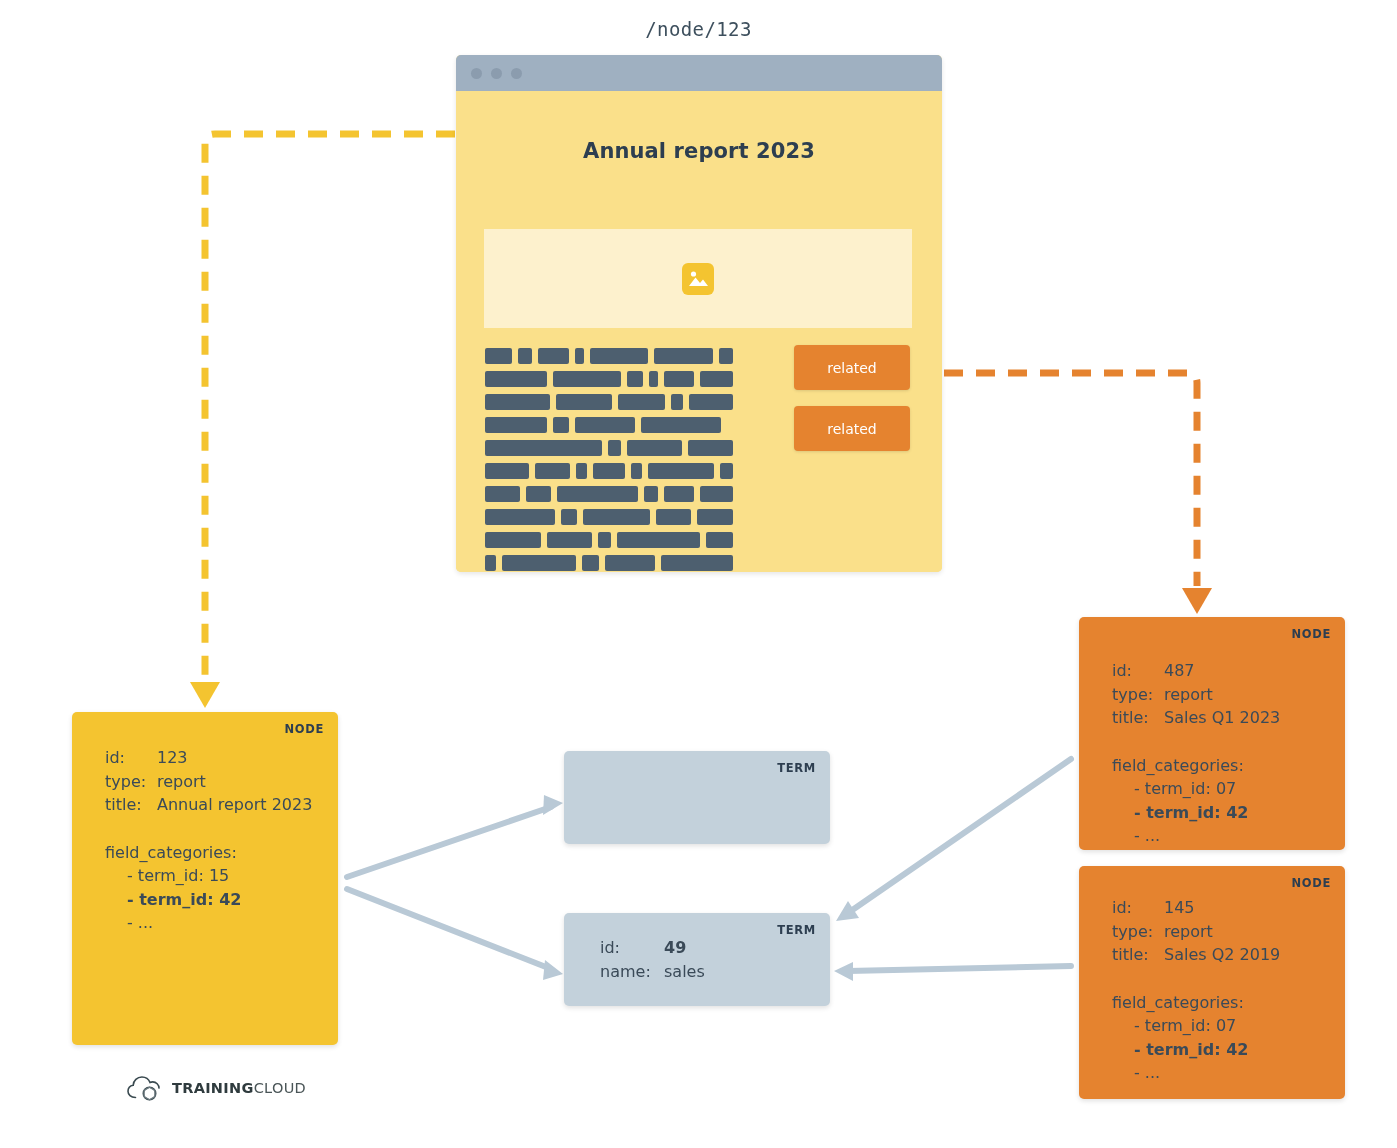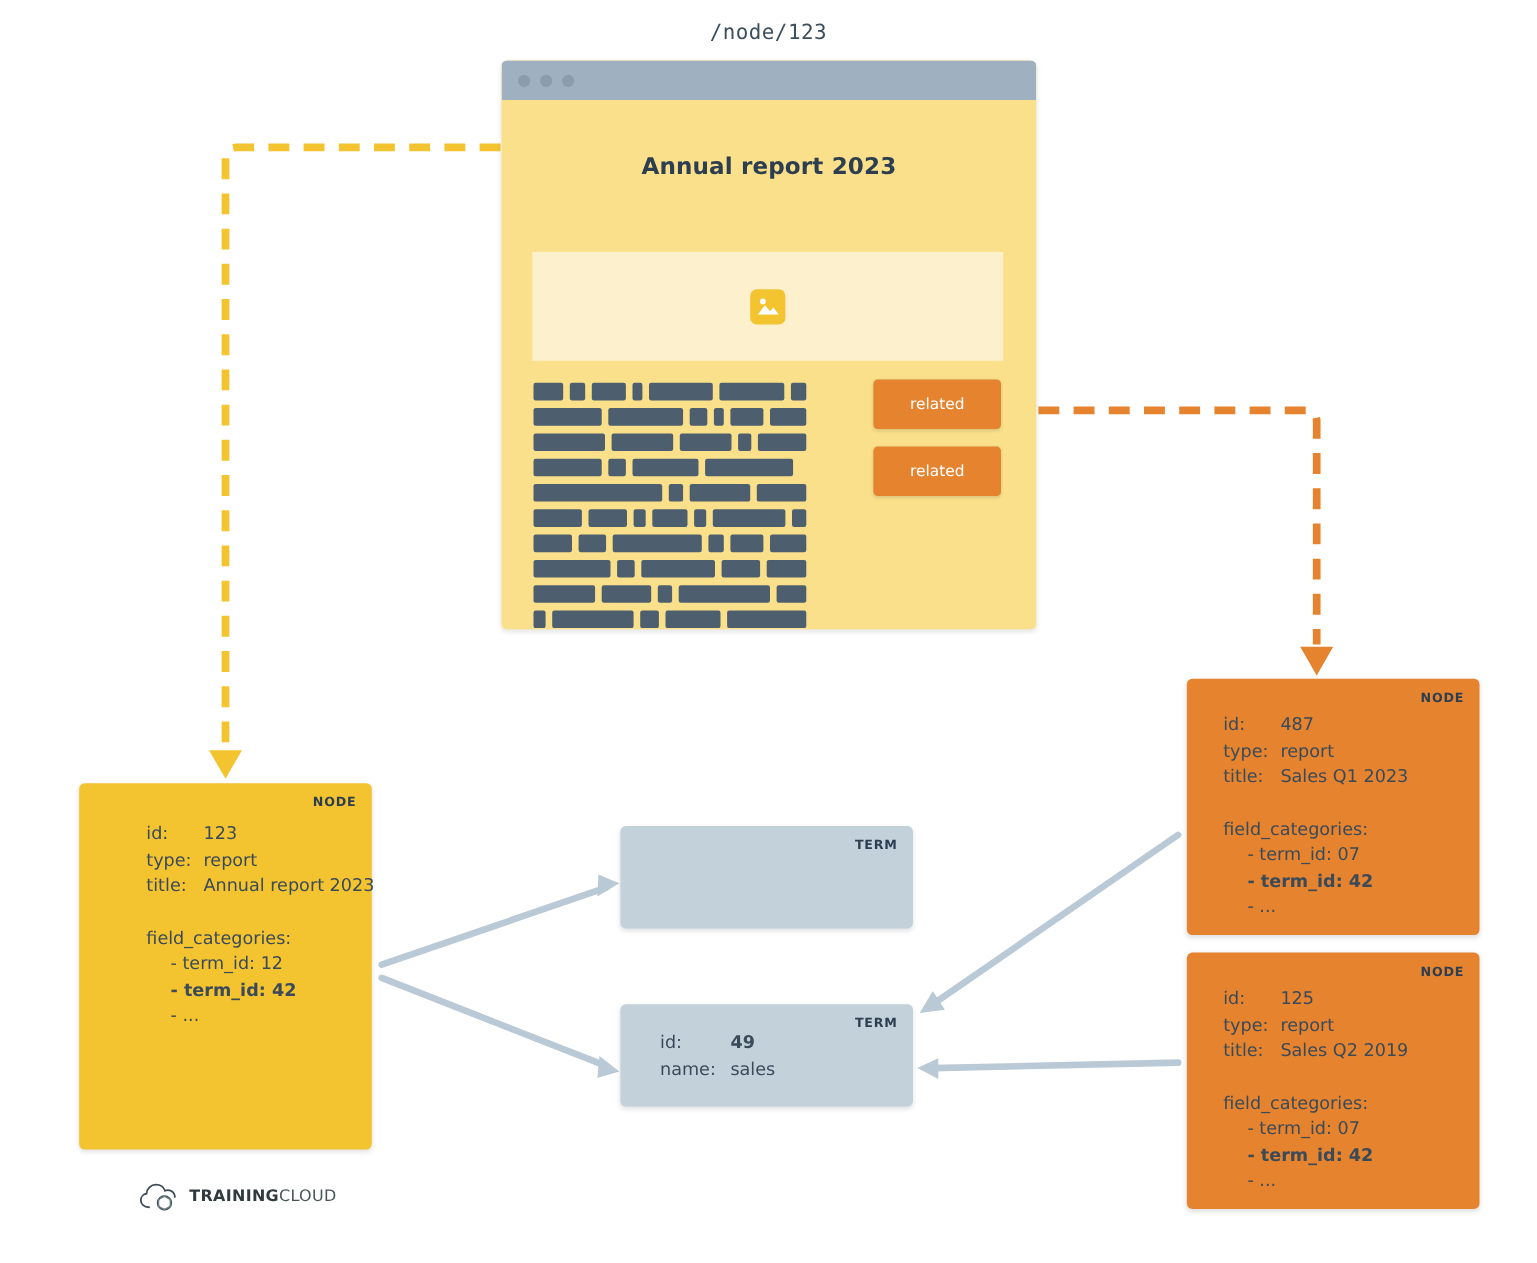--- a/index.html
+++ b/index.html
@@ -127,29 +127,29 @@
     line-height: 23.5px;
     color: #3a4a58;
   }
   .kv { white-space: pre; }
   .ital { }
   .bold { font-weight: bold; }
   .gap { height: 24px; }
   .list-item { white-space: pre; }
 
   #node-card-123 { left: 72px; top: 712px; width: 266px; height: 333px; background: #f4c430; }
-  #node-card-123 .card-body { left: 33px; top: 34px; margin-left: 28px; }
+  #node-card-123 .card-body { left: 33px; top: 34px; }
 
   #term-card-12 { left: 564px; top: 751px; width: 266px; height: 93px; background: #c3d1db; }
   #term-card-12 .card-body { left: 36px; top: 23px; }
   #term-card-42 { left: 564px; top: 913px; width: 266px; height: 93px; background: #c3d1db; }
   #term-card-42 .card-body { left: 36px; top: 23px; }
 
   #node-card-487 { left: 1079px; top: 617px; width: 266px; height: 233px; background: #e5832f; }
-  #node-card-487 .card-body { left: 33px; top: 30px; }
+  #node-card-487 .card-body { left: 33px; top: 42px; }
   #node-card-107 { left: 1079px; top: 866px; width: 266px; height: 233px; background: #e5832f; }
   #node-card-107 .card-body { left: 33px; top: 30px; }
 
   
   #logo {
     position: absolute;
     left: 126px; top: 1073px;
     display: flex; align-items: center;
   }
   #logo-mark { width: 36px; height: 30px; margin-right: 10px; }
@@ -310,21 +310,21 @@
   </div>
 
   <div class="card" id="node-card-123">
     <div class="card-tag">NODE</div>
     <div class="card-body">
       <div class="kv"><span style="display:inline-block;width:52px">id:</span><span>123</span></div>
       <div class="kv"><span style="display:inline-block;width:52px">type:</span><span>report</span></div>
       <div class="kv"><span style="display:inline-block;width:52px">title:</span><span class="ital">Annual report 2023</span></div>
       <div class="gap"></div>
       <div>field_categories:</div>
-      <div class="list-item" style="padding-left:22px">- term_id: 12</div>
+      <div class="list-item" style="padding-left:22px">- term_id: 15</div>
       <div class="list-item bold" style="padding-left:22px">- term_id: 42</div>
       <div class="list-item" style="padding-left:22px">- ...</div>
     </div>
   </div>
 
   <div class="card" id="term-card-12">
     <div class="card-tag">TERM</div>
   </div>
 
   <div class="card" id="term-card-42">
@@ -345,21 +345,21 @@
       <div>field_categories:</div>
       <div class="list-item" style="padding-left:22px">- term_id: 07</div>
       <div class="list-item bold" style="padding-left:22px">- term_id: 42</div>
       <div class="list-item" style="padding-left:22px">- ...</div>
     </div>
   </div>
 
   <div class="card" id="node-card-107">
     <div class="card-tag">NODE</div>
     <div class="card-body">
-      <div class="kv"><span style="display:inline-block;width:52px">id:</span><span>125</span></div>
+      <div class="kv"><span style="display:inline-block;width:52px">id:</span><span>145</span></div>
       <div class="kv"><span style="display:inline-block;width:52px">type:</span><span>report</span></div>
       <div class="kv"><span style="display:inline-block;width:52px">title:</span><span>Sales </span><span class="ital">Q2 2019</span></div>
       <div class="gap"></div>
       <div>field_categories:</div>
       <div class="list-item" style="padding-left:22px">- term_id: 07</div>
       <div class="list-item bold" style="padding-left:22px">- term_id: 42</div>
       <div class="list-item" style="padding-left:22px">- ...</div>
     </div>
   </div>
 

